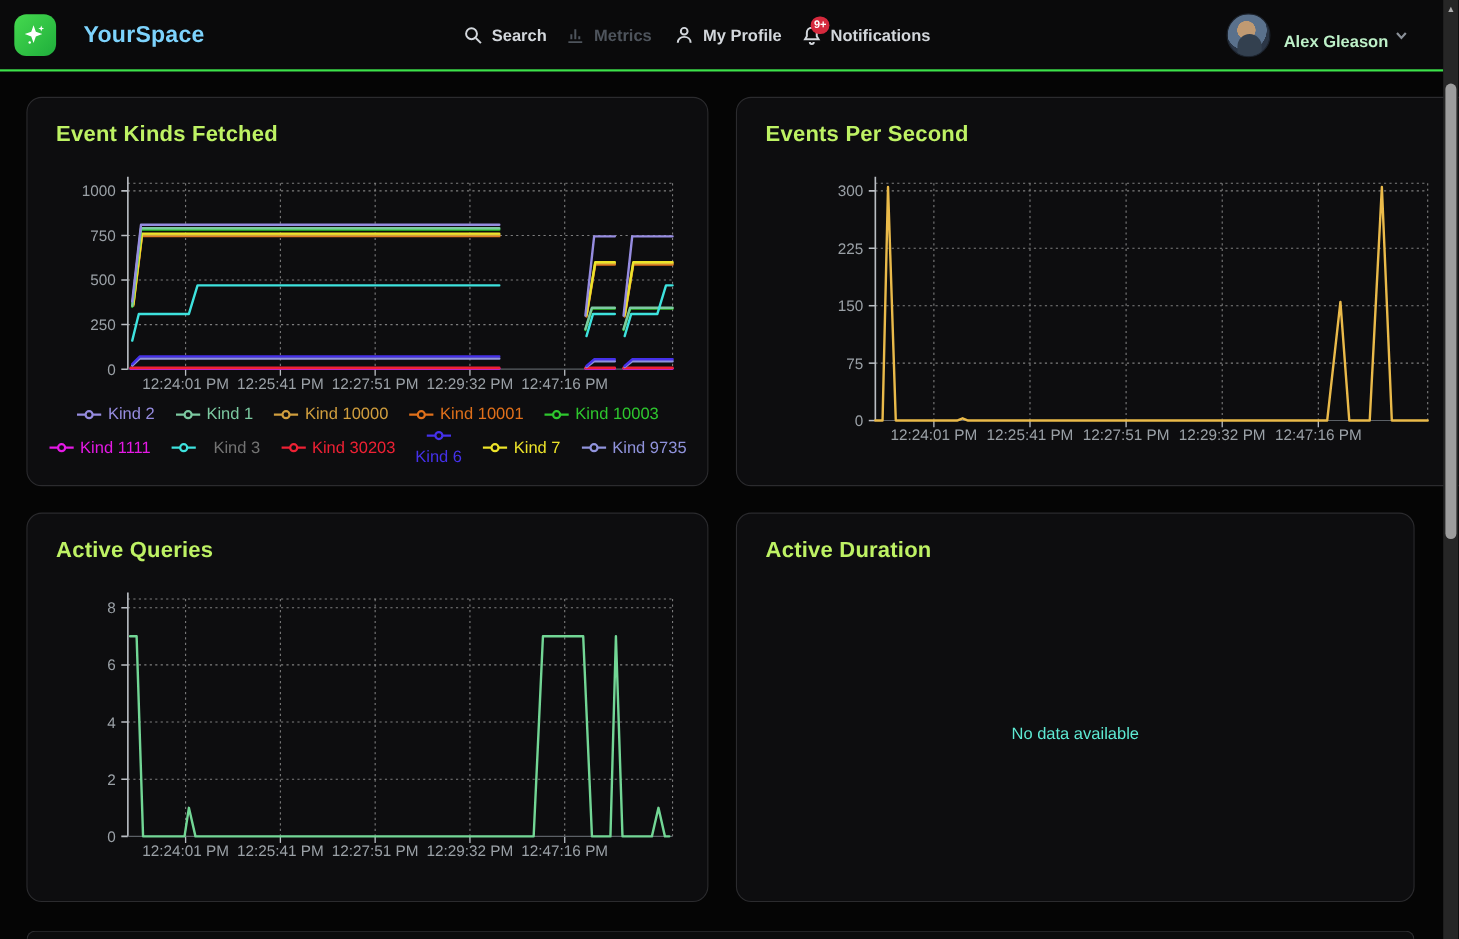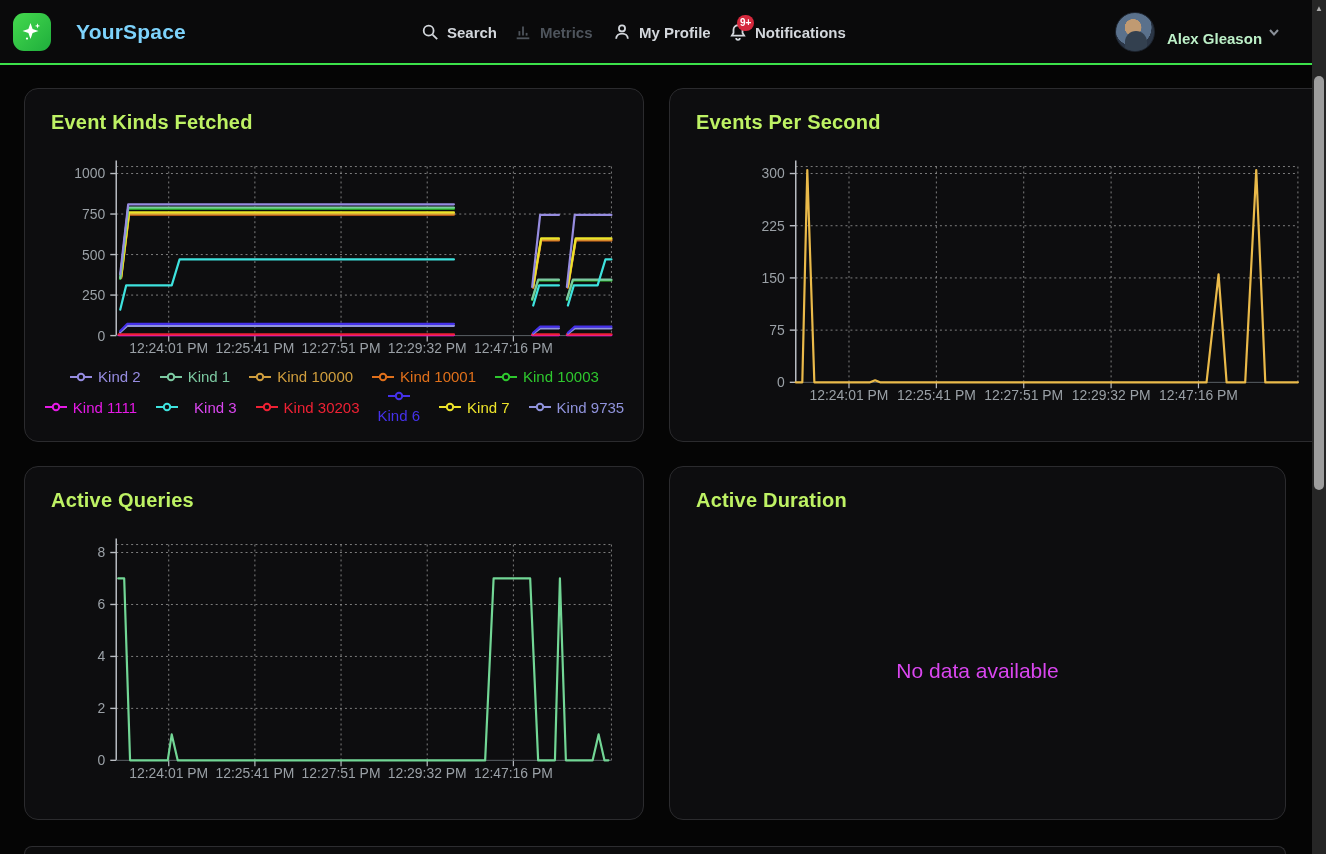--- a/index.html
+++ b/index.html
@@ -75,21 +75,21 @@
     border-radius:14px;
   }
   .panel-title {
     position:absolute; left:26px; top:22px;
     font-size:20px; font-weight:700; color:#bef264; letter-spacing:0.2px;
   }
   .chart-svg { position:absolute; inset:0; width:100%; height:100%; }
   svg text { font-family:"Liberation Sans", sans-serif; }
   .no-data {
     position:absolute; left:0; right:0; top:192px;
-    text-align:center; font-size:21px; color:#d946ef;
+    text-align:center; font-size:15px; color:#5eead4;
   }
   
   .legend {
     position:absolute; left:0; right:0; top:279px;
     display:flex; flex-direction:column; gap:5px; align-items:center;
   }
   .legend-row { display:flex; gap:18px; justify-content:center; }
   .legend-item { display:flex; align-items:center; gap:5px; font-size:15px; cursor:pointer; }
   
   .next-card {
@@ -281,21 +281,21 @@
         </div>
       </div>
       <div class="legend-row">
         <div class="legend-item" style="color: rgb(229, 25, 229);">
           <svg width="24" height="12" viewBox="0 0 24 12">
             <line x1="1" y1="6" x2="23" y2="6" stroke="#e519e5" stroke-width="2"></line>
             <circle cx="12" cy="6" r="3.2" fill="#0d0d0f" stroke="#e519e5" stroke-width="2"></circle>
           </svg>
           <span>Kind 1111</span>
         </div>
-        <div class="legend-item" style="color: #d946ef; gap: 15px;">
+        <div class="legend-item" style="color: #737373; gap: 15px;">
           <svg width="24" height="12" viewBox="0 0 24 12">
             <line x1="1" y1="6" x2="23" y2="6" stroke="#3ee2de" stroke-width="2"></line>
             <circle cx="12" cy="6" r="3.2" fill="#0d0d0f" stroke="#3ee2de" stroke-width="2"></circle>
           </svg>
           <span>Kind 3</span>
         </div>
         <div class="legend-item" style="color: rgb(238, 33, 52);">
           <svg width="24" height="12" viewBox="0 0 24 12">
             <line x1="1" y1="6" x2="23" y2="6" stroke="#ee2134" stroke-width="2"></line>
             <circle cx="12" cy="6" r="3.2" fill="#0d0d0f" stroke="#ee2134" stroke-width="2"></circle>

